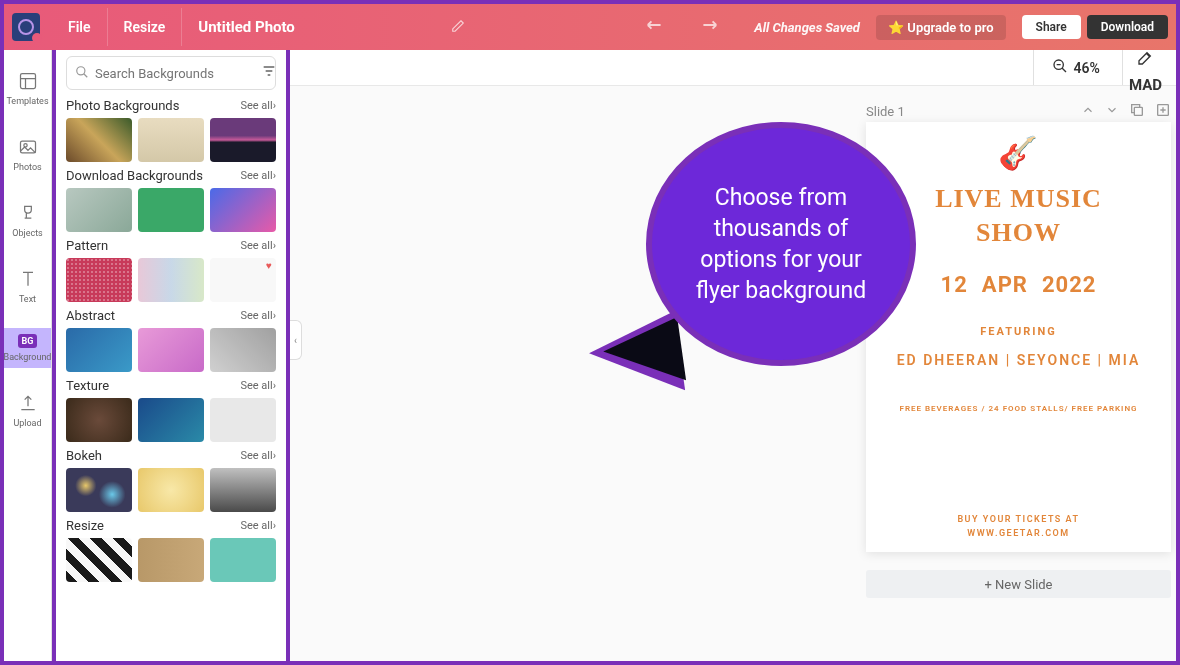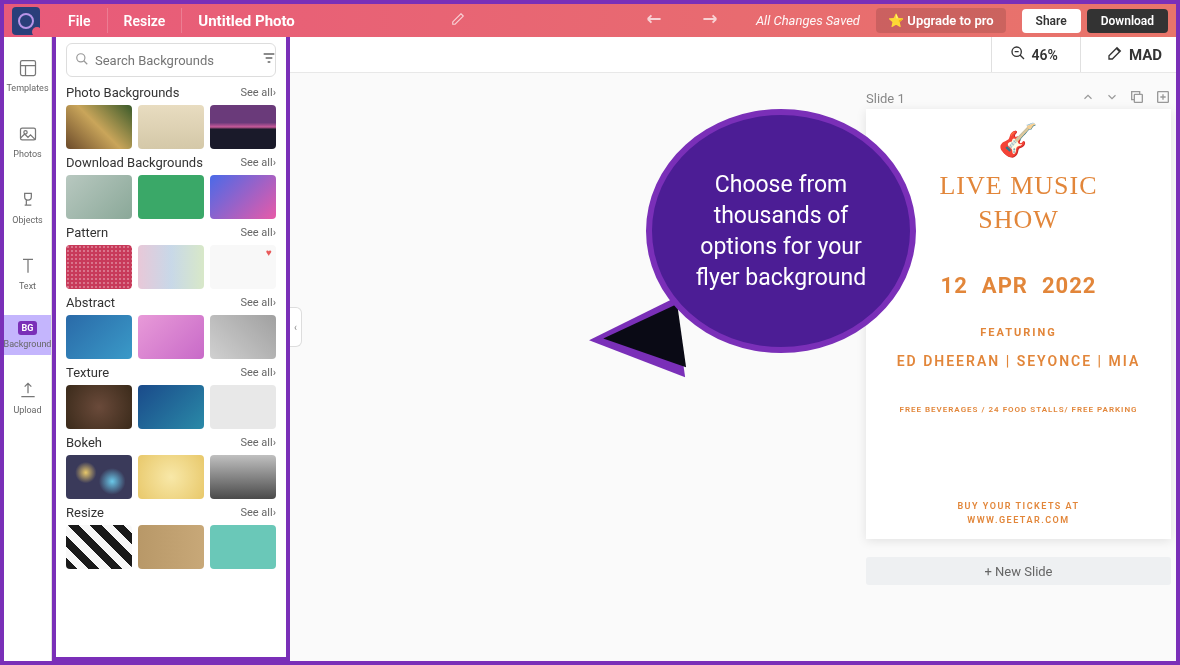--- a/index.html
+++ b/index.html
@@ -1,27 +1,27 @@
 <!DOCTYPE html>
 <html><head>
 <meta charset="utf-8">
 <style>
 * { margin: 0; padding: 0; box-sizing: border-box; font-family: -apple-system, BlinkMacSystemFont, "Segoe UI", Roboto, sans-serif; }
 body { width: 1180px; height: 665px; overflow: hidden; background: #f5f5f5; border: 4px solid #7a2fb8; }
 
-.topbar { height: 33px; background: linear-gradient(90deg, #e85a7a 0%, #e8756a 100%); display: flex; align-items: center; padding: 4px 8px; color: white; }
+.topbar { height: 46px; background: linear-gradient(90deg, #e85a7a 0%, #e8756a 100%); display: flex; align-items: center; padding: 4px 8px; color: white; }
 .logo { width: 28px; height: 28px; background: #2a3f7a; border-radius: 4px; display: flex; align-items: center; justify-content: center; margin-right: 12px; position: relative; }
 .logo::after { content: ''; position: absolute; right: -2px; bottom: -2px; width: 10px; height: 10px; background: #e85a7a; border-radius: 50%; color: white; font-size: 7px; }
 .logo-q { width: 16px; height: 16px; border: 2.5px solid #b894e8; border-radius: 50%; position: relative; }
 .menu-item { padding: 0 16px; font-size: 14px; font-weight: 600; cursor: pointer; height: 100%; display: flex; align-items: center; border-right: 1px solid rgba(255,255,255,0.2); }
 .doc-title { padding: 0 16px; font-size: 15px; font-weight: 700; }
 .edit-ico { margin-left: 140px; opacity: 0.7; }
 .history-btns { margin-left: 180px; display: flex; gap: 30px; opacity: 0.7; }
 .spacer { flex: 1; }
-.saved { font-style: italic; font-size: 13px; opacity: 0.95; margin-right: 16px; }
+.saved { font-style: italic; font-size: 13px; opacity: 0.95; margin-right: 16px; font-weight: bold; }
 .upgrade { background: rgba(0,0,0,0.12); padding: 5px 12px; border-radius: 4px; font-size: 13px; margin-right: 10px; font-weight: 600; }
 .share-btn, .dl-btn { padding: 5px 14px; border-radius: 4px; font-size: 12px; font-weight: 600; margin-left: 6px; }
 .share-btn { background: white; color: #333; }
 .dl-btn { background: #333; color: white; }
 
 .main { display: flex; height: calc(100% - 33px); }
 
 .rail { width: 48px; background: white; border-right: 1px solid #e0e0e0; display: flex; flex-direction: column; align-items: center; padding-top: 14px; gap: 18px; }
 .rail-item { display: flex; flex-direction: column; align-items: center; gap: 4px; cursor: pointer; color: #666; width: 100%; padding: 6px 0; }
 .rail-item.active { background: #c4b5fd; }
@@ -38,39 +38,39 @@
 .cat { margin-bottom: 6px; }
 .cat-head { display: flex; justify-content: space-between; align-items: center; margin-bottom: 5px; }
 .cat-title { font-size: 13px; color: #333; }
 .see-all { font-size: 11px; color: #666; cursor: pointer; display: flex; align-items: center; }
 .thumbs { display: flex; gap: 6px; }
 .thumb { width: 66px; height: 44px; border-radius: 4px; cursor: pointer; background-size: cover; position: relative; }
 
 .canvas-area { flex: 1; background: #fafafa; position: relative; overflow: hidden; }
 .canvas-topbar { height: 36px; background: white; border-bottom: 1px solid #e8e8e8; display: flex; justify-content: flex-end; padding: 0 14px; gap: 22px; }
 .zoom { display: flex; align-items: center; gap: 6px; font-size: 14px; font-weight: 600; color: #333; border-left: 1px solid #e0e0e0; padding-left: 18px; }
-.mad { font-size: 15px; font-weight: 700; color: #333; border-left: 1px solid #e0e0e0; padding-left: 26px; display: flex; align-items: center; gap: 6px; }
+.mad { font-size: 15px; font-weight: 700; color: #333; border-left: 1px solid #e0e0e0; padding-left: 6px; display: flex; align-items: center; gap: 6px; flex-direction: column; }
 
 .slide-head { position: absolute; top: 52px; left: 576px; width: 305px; display: flex; align-items: center; color: #888; font-size: 13px; gap: 10px; }
 .slide-head .sp { flex: 1; }
 .slide-ico { cursor: pointer; color: #999; }
 
 .slide { position: absolute; top: 72px; left: 576px; width: 305px; height: 430px; background: white; box-shadow: 0 2px 10px rgba(0,0,0,0.1); display: flex; flex-direction: column; align-items: center; padding: 12px 20px; }
 .guitar { font-size: 32px; margin-bottom: 10px; }
-.fly-title { color: #e2863a; font-size: 26px; font-weight: 400; letter-spacing: 1px; text-align: center; line-height: 1.3; font-family: Georgia, serif; }
-.fly-date { display: flex; gap: 14px; color: #e2863a; font-size: 22px; font-weight: 700; margin-top: 36px; font-family: Georgia, serif; letter-spacing: 1px; }
+.fly-title { color: #e2863a; font-size: 26px; font-weight: 700; letter-spacing: 1px; text-align: center; line-height: 1.3; font-family: Georgia, serif; }
+.fly-date { display: flex; gap: 14px; color: #e2863a; font-size: 22px; font-weight: 700; margin-top: 22px; font-family: Georgia, serif; letter-spacing: 1px; }
 .fly-feat { color: #e2863a; font-size: 11px; font-weight: 700; letter-spacing: 2px; margin-top: 28px; }
 .fly-artists { color: #e2863a; font-size: 14px; font-weight: 600; letter-spacing: 2px; margin-top: 14px; }
 .fly-info { color: #e2863a; font-size: 8px; font-weight: 600; letter-spacing: 1px; margin-top: 36px; }
 .fly-buy { color: #e2863a; font-size: 9px; font-weight: 600; letter-spacing: 1.5px; text-align: center; margin-top: auto; line-height: 1.5; }
 
 .new-slide { position: absolute; top: 520px; left: 576px; width: 305px; height: 28px; background: #eef0f2; border-radius: 3px; display: flex; align-items: center; justify-content: center; font-size: 13px; color: #666; cursor: pointer; }
 
 .callout { position: absolute; top: 72px; left: 300px; width: 326px; height: 310px; }
-.bubble { position: absolute; top: 0; left: 56px; width: 270px; height: 244px; background: #4c1d95; border: 6px solid #7a2fb8; border-radius: 50%; display: flex; align-items: center; justify-content: center; padding: 30px; }
+.bubble { position: absolute; top: 0; left: 56px; width: 270px; height: 244px; background: #6d28d9; border: 6px solid #7a2fb8; border-radius: 50%; display: flex; align-items: center; justify-content: center; padding: 30px; }
 .bubble-txt { color: white; font-size: 23px; text-align: center; line-height: 1.35; }
 .arrow { position: absolute; top: 195px; left: 0; width: 0; height: 0; border-right: 90px solid #7a2fb8; border-top: 30px solid transparent; border-bottom: 50px solid transparent; transform: rotate(-8deg); }
 .arrow-inner { position: absolute; top: 200px; left: 14px; width: 0; height: 0; border-right: 78px solid #0a0a15; border-top: 24px solid transparent; border-bottom: 40px solid transparent; transform: rotate(-8deg); }
 
 .collapse-handle { position: absolute; left: 0; top: 270px; width: 12px; height: 40px; background: white; border: 1px solid #ddd; border-left: none; border-radius: 0 6px 6px 0; display: flex; align-items: center; justify-content: center; cursor: pointer; font-size: 10px; color: #888; }
 
 
 .t-autumn { background: linear-gradient(45deg,#6b4a2a,#c9a55a,#3a5a2a); }
 .t-wood { background: linear-gradient(180deg,#e8dcc0,#d4c8a8); }
 .t-sunset { background: linear-gradient(180deg,#6a3a7a 40%,#c85a9a 50%,#1a1a2a 55%); }

